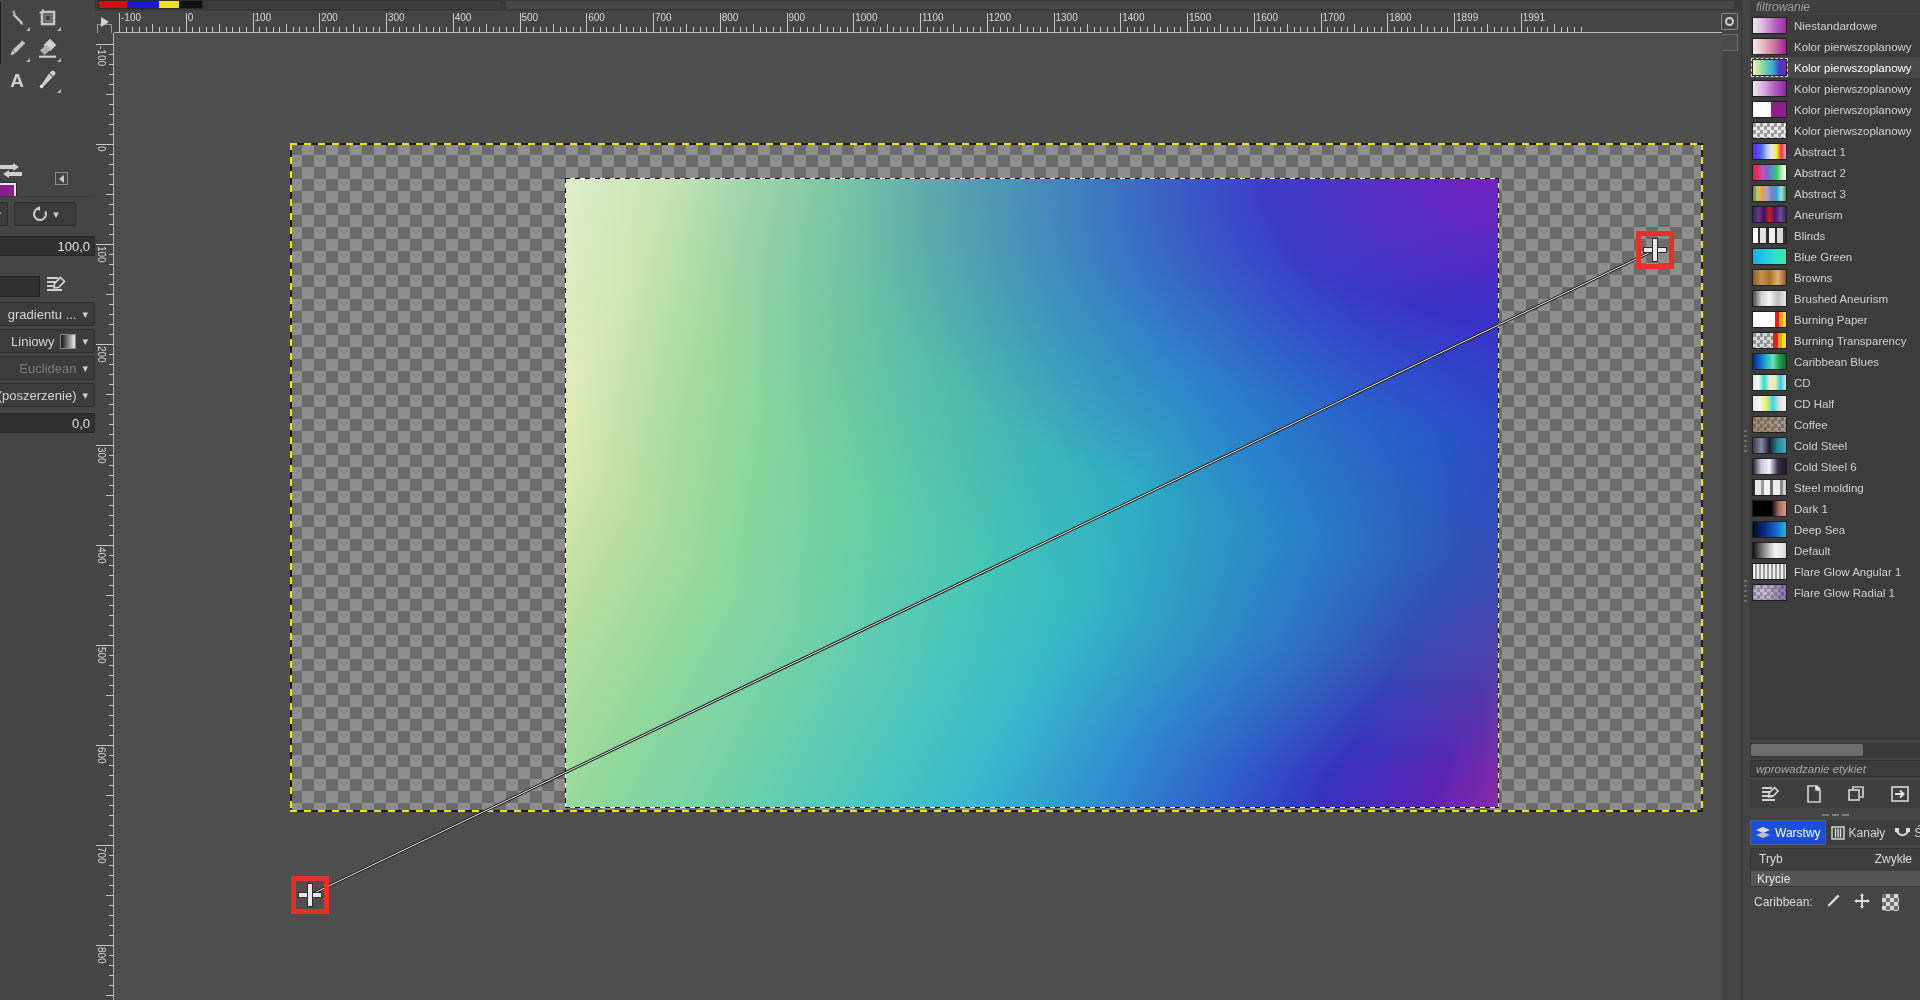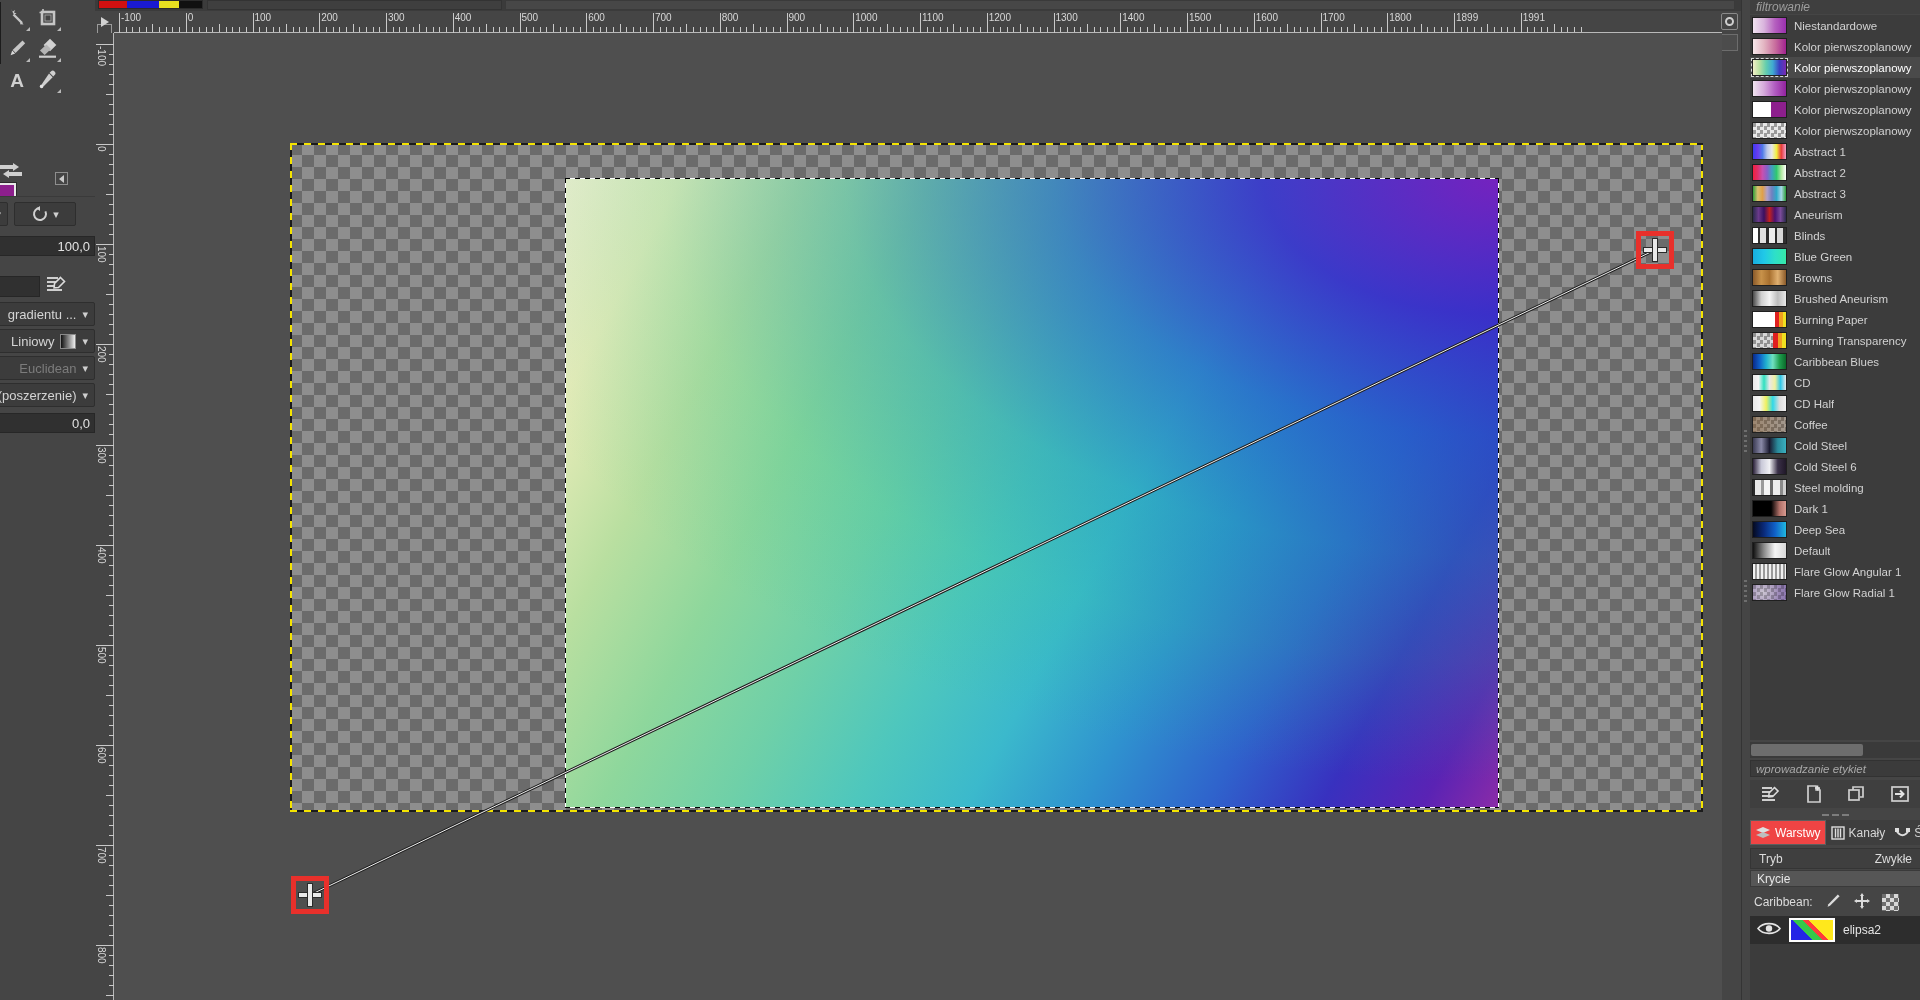--- a/index.html
+++ b/index.html
@@ -261,21 +261,21 @@
   }
   .dock-splitter i{ width:7px; height:2px; background:#7d7d7d; display:block; }
 
   .tabs-row{
     position:absolute; left:8px; top:820px; width:171px; height:25px;
     display:flex; align-items:stretch; background:#3e3e3e;
   }
   .dtab{
     display:flex; align-items:center; gap:4px; padding:0 5px; font-size:12px; color:#d6d6d6;
   }
-  .dtab.active{ background:#ef4444; box-shadow:inset 0 0 0 1px #5e5e5e; color:#ffffff;text-align:center;}
+  .dtab.active{ background:#1d4ed8; box-shadow:inset 0 0 0 1px #5e5e5e; color:#ffffff;text-align:center;}
 
   .mode-row{
     position:absolute; left:8px; top:848px; width:171px; height:21px;
     background:#3f3f3f; border:1px solid #353535; display:flex; align-items:center;
     justify-content:space-between; padding:0 8px; font-size:12px; color:#dcdcdc;
   }
   .opacity-row{
     position:absolute; left:8px; top:870px; width:171px; height:17px;
     background:#565656; border:1px solid #3a3a3a; display:flex; align-items:center;
     padding-left:6px; font-size:12px; color:#e6e6e6;
@@ -1075,24 +1075,14 @@
       <span>
         <svg width="18" height="18" viewBox="0 0 18 18">
           <path d="M9 1 L11 4 H7 Z M9 17 L7 14 H11 Z M1 9 L4 7 V11 Z M17 9 L14 11 V7 Z" fill="#dcdcdc"></path>
           <rect x="8" y="3" width="2" height="12" fill="#dcdcdc"></rect>
           <rect x="3" y="8" width="12" height="2" fill="#dcdcdc"></rect>
         </svg>
       </span>
       <span style="width:17px;height:17px;display:inline-block;background:repeating-conic-gradient(#d8d8d8 0% 25%, #6e6e6e 0% 50%) 0 0/8px 8px;"></span>
     </div>
 
-    <div class="layer-list">
-        <div class="layer-row">
-          <span><svg width="24" height="15" viewBox="0 0 24 15">
-              <path d="M1 7.5 C6 1, 18 1, 23 7.5 C18 14, 6 14, 1 7.5 Z" fill="none" stroke="#e4e4e4" stroke-width="1.6"></path>
-              <circle cx="12" cy="7.5" r="3.2" fill="#e4e4e4"></circle>
-            </svg></span>
-          <div class="layer-thumb"></div>
-          <div class="layer-name">elipsa2</div>
-        </div>
-      </div>
   </div>
 </div>
 
 </body></html>

